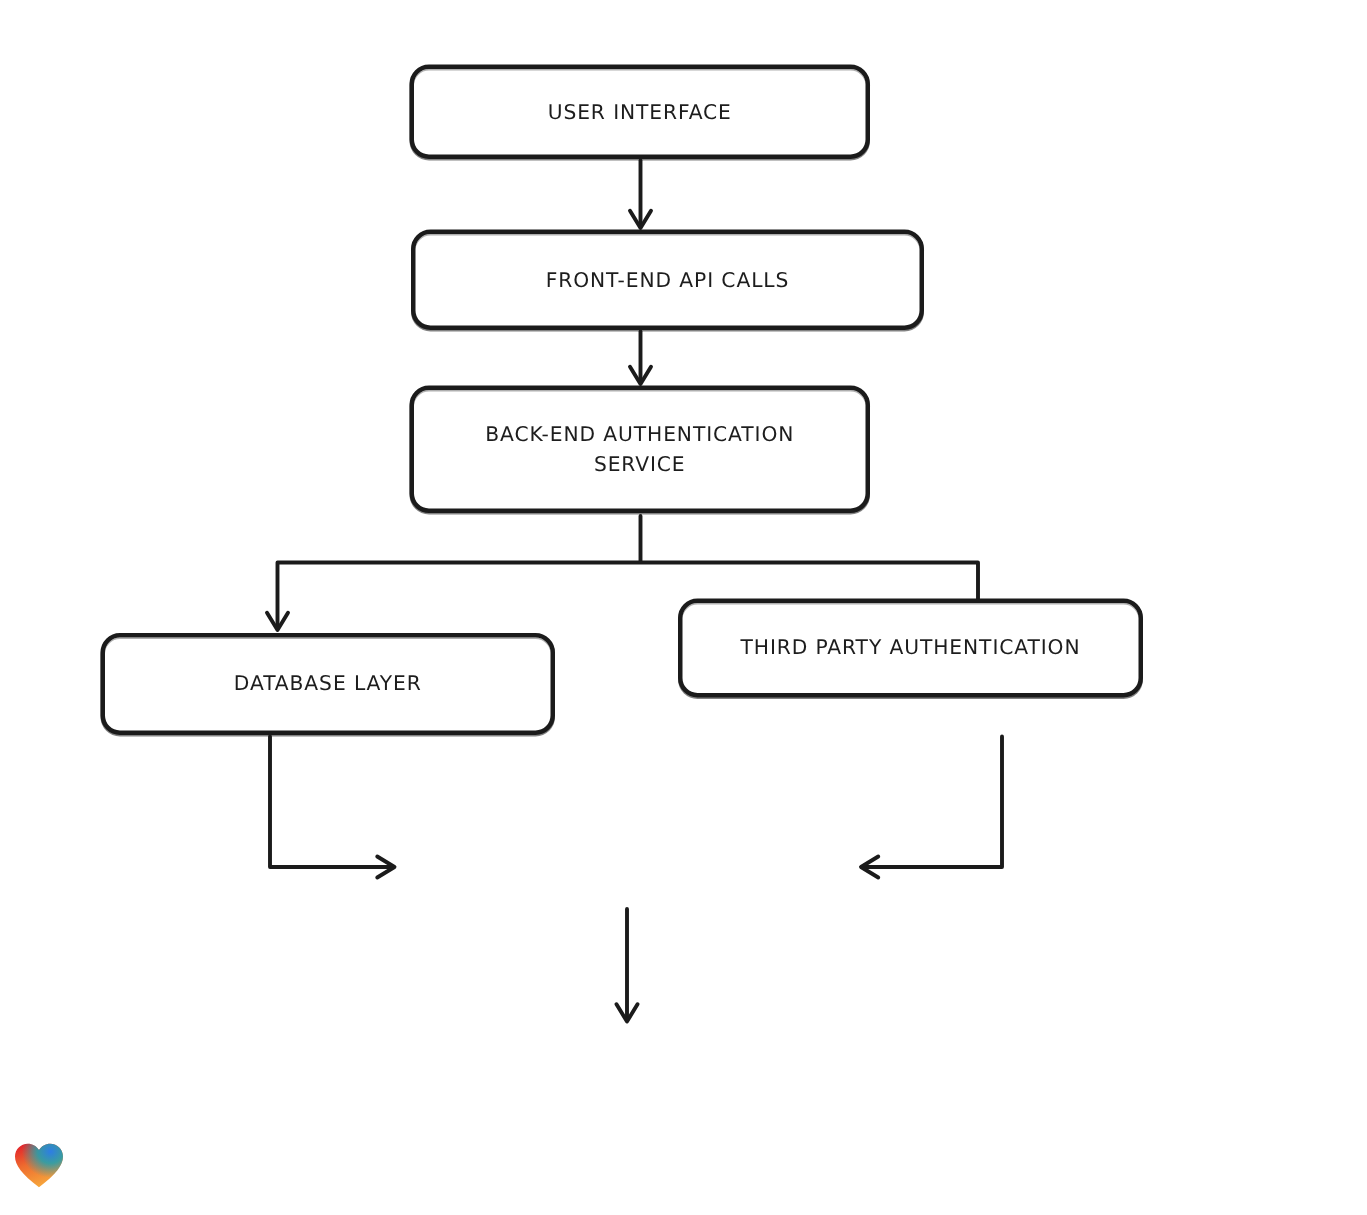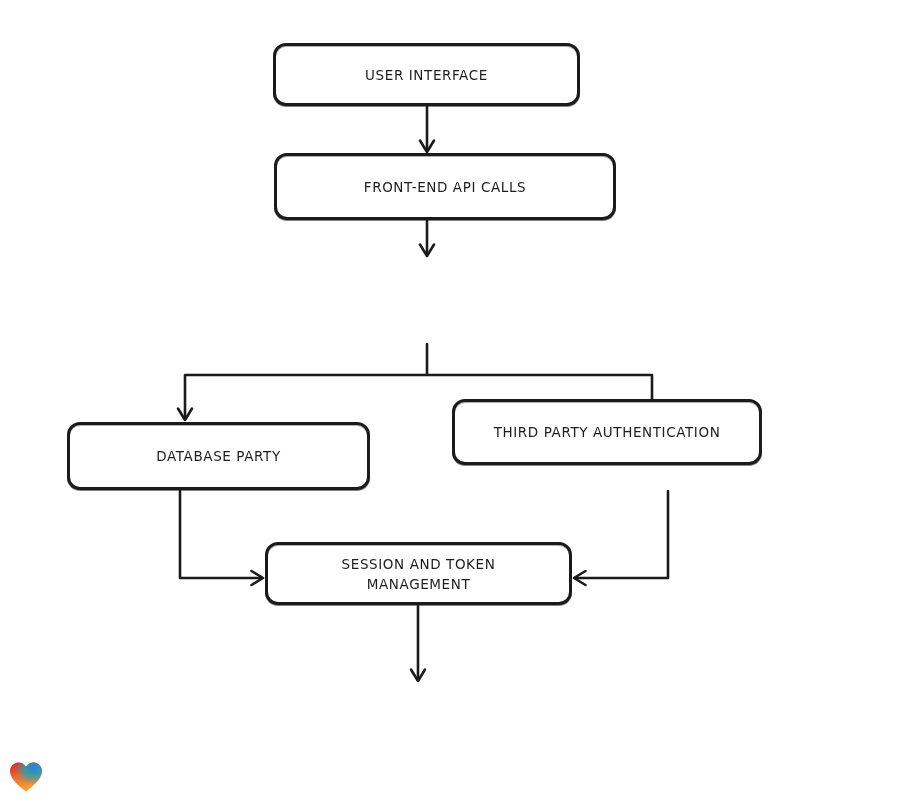--- a/index.html
+++ b/index.html
@@ -95,39 +95,39 @@
       <div>USER INTERFACE</div>
     </div>
   </div>
 
   <div class="node" style="left:274px; top:153px; width:342px; height:67px">
     <div class="node-label">
       <div>FRONT-END API CALLS</div>
     </div>
   </div>
 
+  <div class="node" style="left:273px; top:257px; width:307px; height:85px">
+    <div class="node-label">
+      <div>BACK-END AUTHENTICATION</div>
+      <div>SERVICE</div>
+    </div>
+  </div>
 
   <div class="node" style="left:67px; top:422px; width:303px; height:68px">
     <div class="node-label">
-      <div>DATABASE PARTY</div>
+      <div>DATABASE LAYER</div>
     </div>
   </div>
 
   <div class="node" style="left:452px; top:399px; width:310px; height:66px">
     <div class="node-label">
       <div>THIRD PARTY AUTHENTICATION</div>
     </div>
   </div>
 
-  <div class="node" style="left:265px; top:542px; width:307px; height:63px">
-    <div class="node-label">
-      <div>SESSION AND TOKEN</div>
-      <div>MANAGEMENT</div>
-    </div>
-  </div>
 
 
   <svg class="logo" viewBox="0 0 36 33">
     <defs>
       <linearGradient id="hg1" x1="0.15" y1="0" x2="0.55" y2="1">
         <stop offset="0" stop-color="#e3202a"></stop>
         <stop offset="0.45" stop-color="#ee6b2f"></stop>
         <stop offset="1" stop-color="#f7a93c"></stop>
       </linearGradient>
       <radialGradient id="hg2" cx="0.74" cy="0.18" r="0.6">

